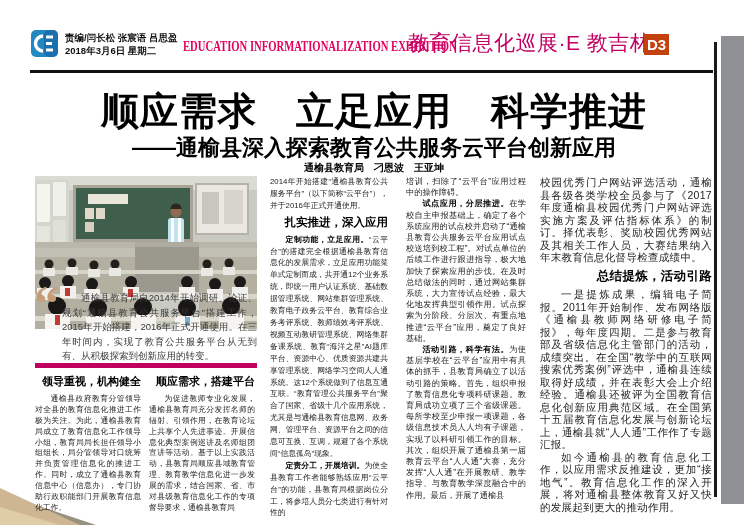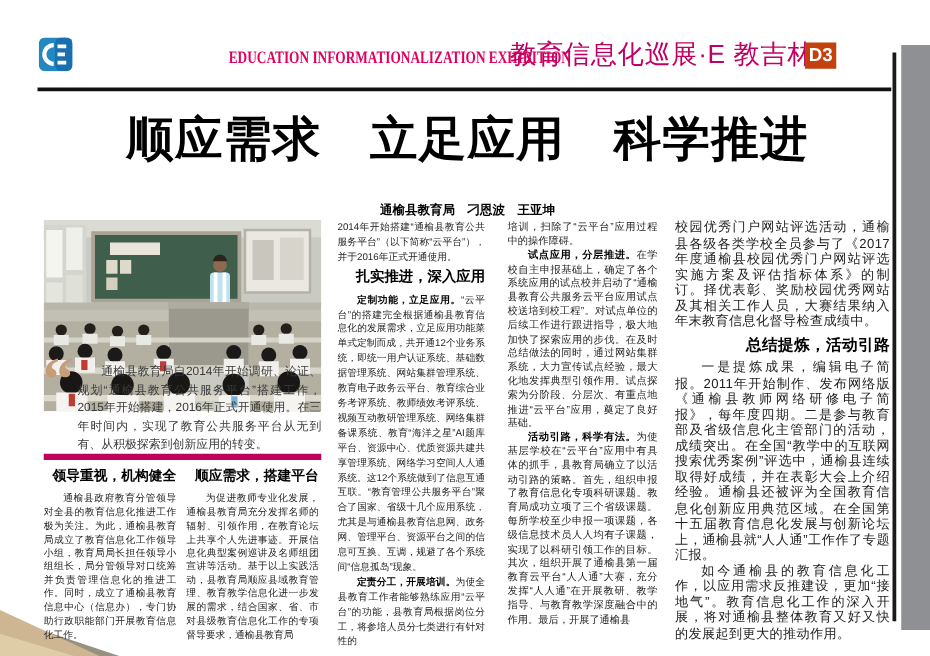--- a/index.html
+++ b/index.html
@@ -59,34 +59,39 @@
 <body>
 
 <div class="page">
 
   <svg class="logo" viewBox="0 0 27 27">
     <rect x="0" y="0" width="27" height="27" rx="5" fill="#2488c0"></rect>
     <rect x="13" y="0" width="14" height="27" rx="5" fill="#1a6fae"></rect>
     <path d="M12 6a7.5 7.5 0 1 0 0 15" fill="none" stroke="#fff" stroke-width="3.4"></path>
     <path d="M15 7h7M15 13.5h6M15 20h7" stroke="#fff" stroke-width="3"></path>
   </svg>
+  <div class="ed-info">
+    <div>责编/闫长松 张宸语 吕思盈</div>
+    <div>2018年3月6日 星期二</div>
+  </div>
   <div class="en-title">EDUCATION INFORMATIONALIZATION EXHIBITION</div>
   <div class="cn-title">教育信息化巡展·E 教吉林</div>
   <div class="badge">D3</div>
   <div class="header-rule"></div>
 
   <div class="v-rule"></div>
   <div class="gray-strip"></div>
   <svg class="corner" viewBox="0 0 100 40" preserveAspectRatio="none">
     <polygon points="0,40 96,40 0,8" fill="#97917f"></polygon>
     <polygon points="0,40 80,40 0,3" fill="#cdb691"></polygon>
     <polygon points="0,40 60,40 0,22" fill="#dfcda8"></polygon>
   </svg>
 
   <div class="hl hl-main">顺应需求　立足应用　科学推进</div>
+  <div class="hl hl-sub">——通榆县深入探索教育公共服务云平台创新应用</div>
   <div class="hl hl-byline">通榆县教育局　刁恩波　王亚坤</div>
 
   <svg class="photo" viewBox="0 0 222 153">
     <rect width="222" height="153" fill="#c9cac1"></rect>
     <rect width="222" height="14" fill="#dadbd3"></rect>
 
     <rect x="0" y="4" width="34" height="92" fill="#d4d5cd"></rect>
     <rect x="2" y="8" width="13" height="38" fill="#f4f5ef"></rect>
     <rect x="18" y="6" width="13" height="34" fill="#eef0e9"></rect>
     <rect x="2" y="50" width="13" height="30" fill="#e4e6de"></rect>

